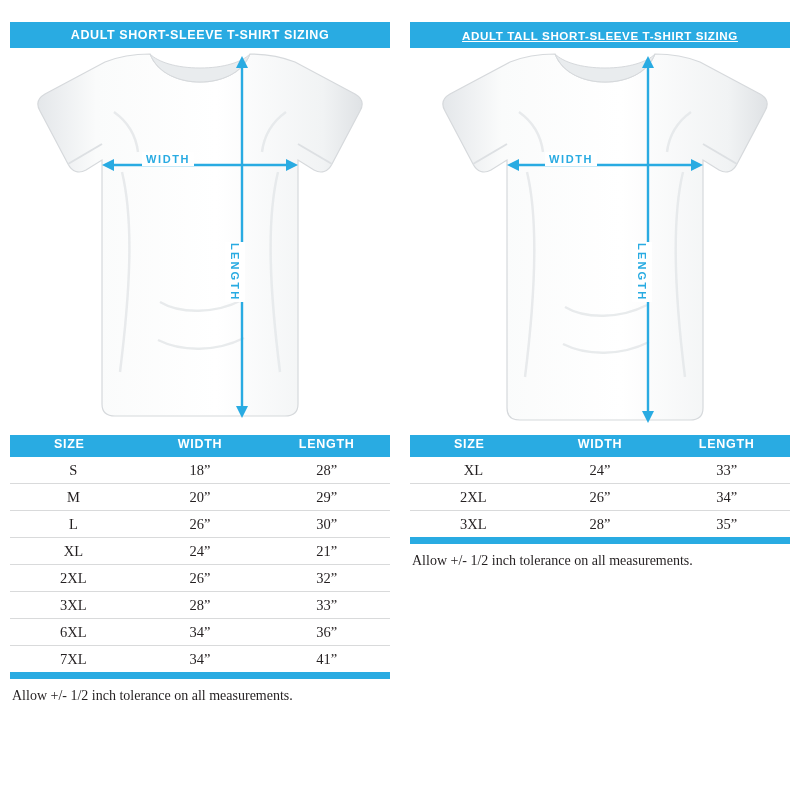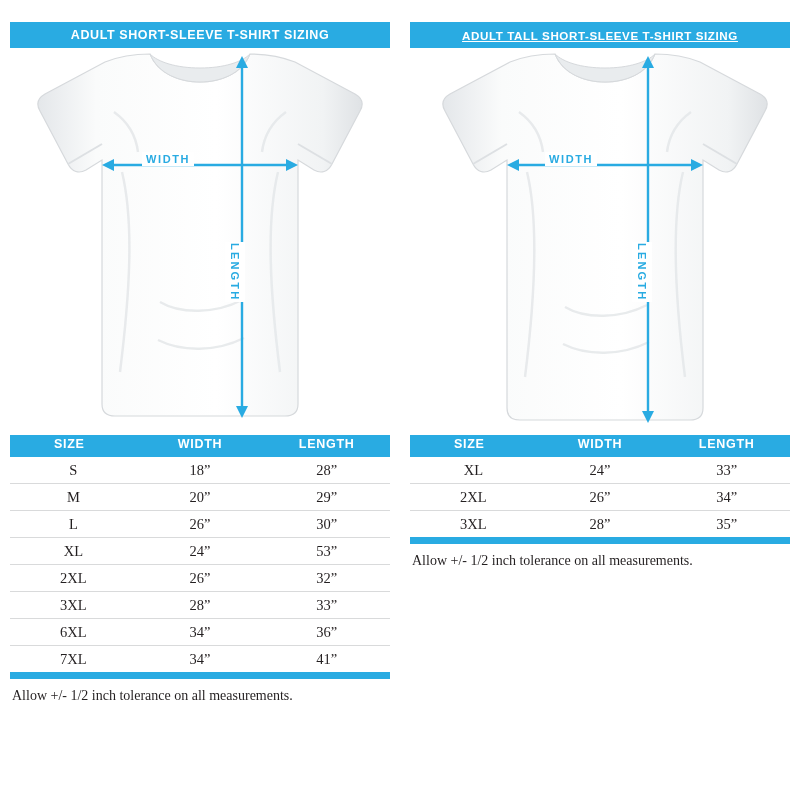--- a/index.html
+++ b/index.html
@@ -226,21 +226,21 @@
               <td>29”</td>
             </tr>
             <tr>
               <td>L</td>
               <td>26”</td>
               <td>30”</td>
             </tr>
             <tr>
               <td>XL</td>
               <td>24”</td>
-              <td>53”</td>
+              <td>21”</td>
             </tr>
             <tr>
               <td>2XL</td>
               <td>26”</td>
               <td>32”</td>
             </tr>
             <tr>
               <td>3XL</td>
               <td>28”</td>
               <td>33”</td>

